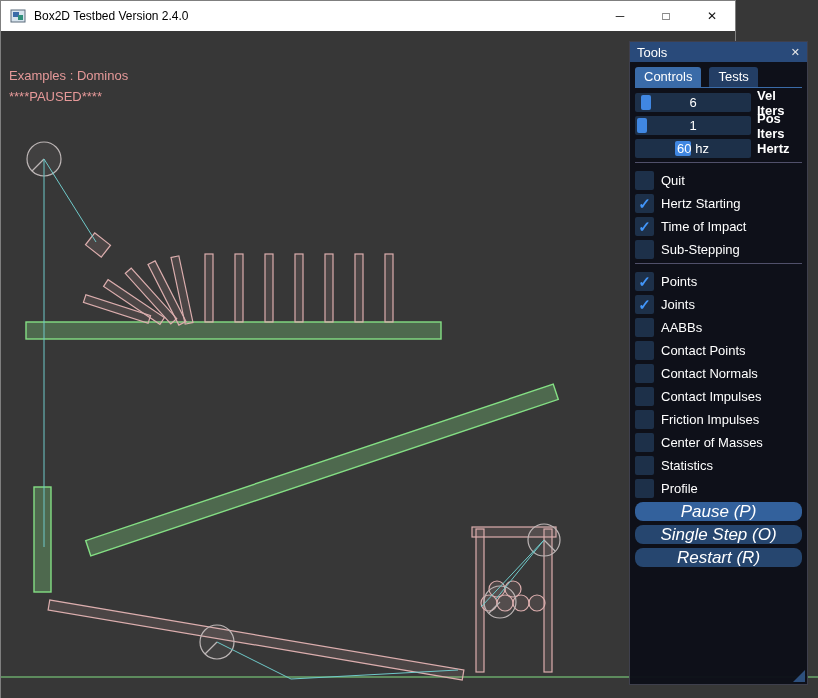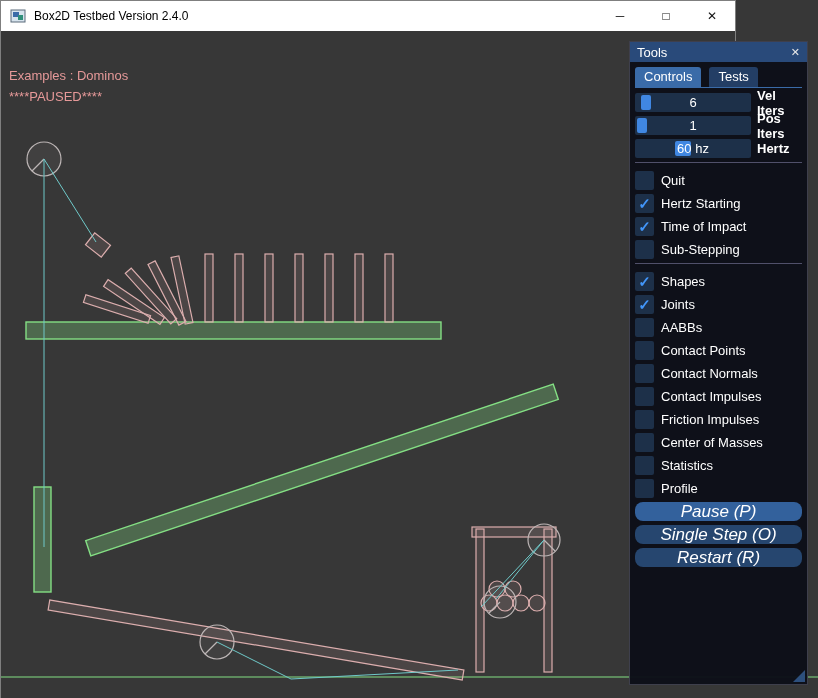--- a/index.html
+++ b/index.html
@@ -258,21 +258,21 @@
         <span class="checkbox"></span>
         <span class="cb-label">Sub-Stepping</span>
       </div>
 
       <div class="separator"></div>
 
       <div class="row">
         <span class="checkbox checked">
             <span class="mark">✓</span>
           </span>
-        <span class="cb-label">Shapes</span>
+        <span class="cb-label">Points</span>
       </div>
       <div class="row">
         <span class="checkbox checked">
             <span class="mark">✓</span>
           </span>
         <span class="cb-label">Joints</span>
       </div>
       <div class="row">
         <span class="checkbox"></span>
         <span class="cb-label">AABBs</span>

